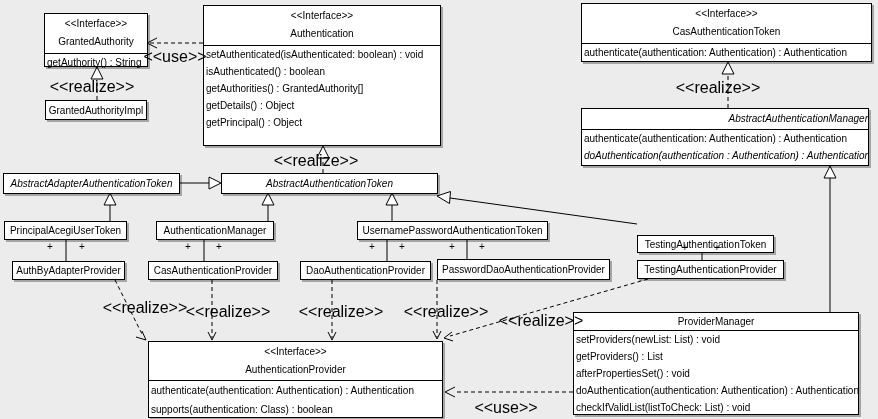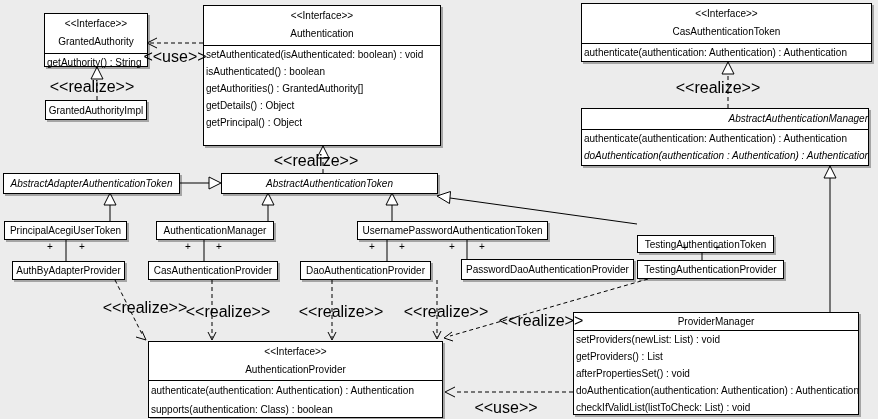--- a/index.html
+++ b/index.html
@@ -156,21 +156,21 @@
 
   <div class="uml-box name-only" style="left:12px;top:261px;width:113px;height:19px;">
     <span>AuthByAdapterProvider</span>
   </div>
   <div class="uml-box name-only" style="left:148px;top:261px;width:130px;height:19px;">
     <span>CasAuthenticationProvider</span>
   </div>
   <div class="uml-box name-only" style="left:300px;top:261px;width:131px;height:19px;">
     <span>DaoAuthenticationProvider</span>
   </div>
-  <div class="uml-box name-only" style="left:461px;top:259px;width:173px;height:21px;">
+  <div class="uml-box name-only" style="left:437px;top:259px;width:173px;height:21px;">
     <span>PasswordDaoAuthenticationProvider</span>
   </div>
   <div class="uml-box name-only" style="left:637px;top:260px;width:147px;height:19px;">
     <span>TestingAuthenticationProvider</span>
   </div>
 
   <div class="uml-box m19" style="left:148px;top:341px;width:295px;height:77px;">
     <div class="head2" style="height:37px;">
       <span>&lt;&lt;Interface&gt;&gt;</span>
       <span>AuthenticationProvider</span>

